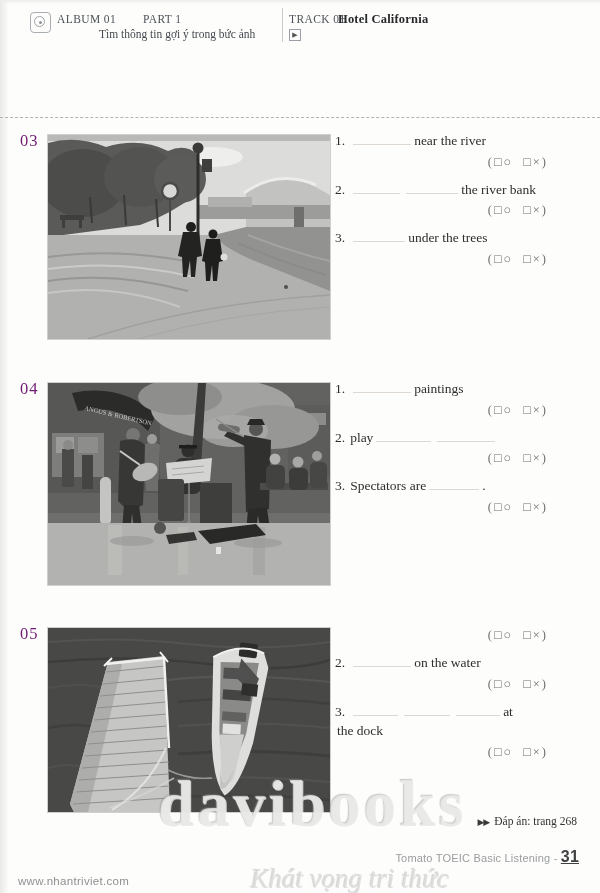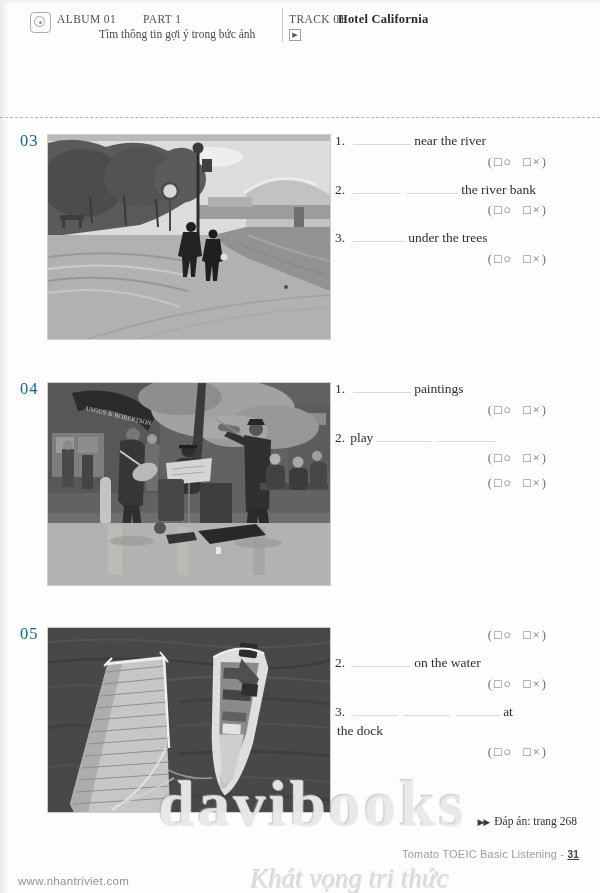--- a/index.html
+++ b/index.html
@@ -28,41 +28,41 @@
   .hdr-sub   { position:absolute; left:99px; top:28px; font-size:11.5px; color:#44494e; }
   .hdr-divider { position:absolute; left:282px; top:8px; width:1px; height:34px; background:#c9cccf; }
   .hdr-track { position:absolute; left:289px; top:13px; font-size:11.5px; color:#4c5258; letter-spacing:.4px; }
   .play-btn { position:absolute; left:289px; top:29px; width:12px; height:12px;
     border:1px solid #9aa0a5; display:flex; align-items:center; justify-content:center;
     font-size:7px; color:#555; line-height:1; }
   .hdr-song { position:absolute; left:338px; top:12px; font-size:12.5px; color:#27292b; font-weight:bold; letter-spacing:.2px; }
   .dash-rule { position:absolute; left:0; top:117px; width:600px; border-top:1.5px dashed #b3b3b2; }
 
   
-  .ex-num { position:absolute; left:20px; font-size:16.5px; color:#0369a1; letter-spacing:1px; }
+  .ex-num { position:absolute; left:20px; font-size:16.5px; color:#701a75; letter-spacing:1px; }
   .photo { position:absolute; left:48px; box-shadow:0 0 0 1px #cfcfcd; background:#bbb; }
   .photo svg { display:block; }
 
   .questions { position:absolute; left:335px; width:214px; }
   .q-line { font-size:13.5px; line-height:1.45; color:#2e2e2e; }
   .q-num { margin-right:5px; }
   .blank { display:inline-block; height:11px; border-bottom:1px solid #ddd8d1;
     vertical-align:baseline; margin:0 3px; }
   .q-opts { text-align:right; font-size:12.5px; color:#6d6f70; letter-spacing:2px;
     margin:4px 1px 10px 0; white-space:pre; }
   .q2 { margin-left:2px; }
 
   
   .answer-note { position:absolute; right:23px; top:815px; font-size:11.5px; color:#333; }
   .answer-note .tri { font-size:9px; color:#3a3a3a; letter-spacing:-1px; margin-right:5px; }
   .site-url { position:absolute; left:18px; top:847px;
     font-family:"Liberation Sans", sans-serif; font-size:11.5px; color:#8e9092; letter-spacing:.3px;margin-top:28px; }
   .book-line { position:absolute; right:21px; top:848px;
     font-family:"Liberation Sans", sans-serif; font-size:11px; color:#9a9c9e; letter-spacing:.2px; }
-  .book-line .pg { color:#3f4142; font-weight:bold; font-size:10px;text-decoration:underline; }
+  .book-line .pg { color:#3f4142; font-weight:bold; font-size:16px;text-decoration:underline; }
 
   
   .watermark { position:absolute; left:0; top:0; width:100%; height:100%;
     pointer-events:none; z-index:6; }
   .wm-main { position:absolute; left:158px; top:767px; font-size:65px; font-weight:bold;
     letter-spacing:3px; color:rgba(231,231,230,0.85);
     text-shadow:1px 1px 0 rgba(255,255,255,.7), -1px -1px 1px rgba(140,140,140,.45); }
   .wm-sub { position:absolute; left:205px; top:864px; width:290px; text-align:center;
     font-size:27px; font-style:italic; color:rgba(219,219,218,0.9);
     text-shadow:1px 1px 0 rgba(255,255,255,.7), -1px -1px 1px rgba(150,150,150,.4); }
@@ -220,20 +220,21 @@
   <div class="questions" style="top:379px">
     <div>
       <div class="q-line"><span class="q-num">1.</span><span class="blank" style="width:58px"></span><span>paintings</span></div>
       <div class="q-opts">(□○  □×)</div>
     </div>
     <div>
       <div class="q-line"><span class="q-num">2.</span><span>play</span><span class="blank" style="width:55px"></span><span class="blank" style="width:58px"></span></div>
       <div class="q-opts">(□○  □×)</div>
     </div>
     <div>
+      <div class="q-line"><span class="q-num">3.</span><span>Spectators are</span><span class="blank" style="width:50px"></span><span>.</span></div>
       <div class="q-opts">(□○  □×)</div>
     </div>
   </div>
 
   <div class="ex-num" style="top:624px">05</div>
   <div class="photo" style="top:628px">
     <svg width="282" height="184" viewBox="0 0 282 184" xmlns="http://www.w3.org/2000/svg">
       <rect width="282" height="184" fill="#484846"></rect>
       <path d="M0,14 Q70,8 140,16 T282,14" stroke="#585856" stroke-width="2" fill="none" opacity=".7"></path>
       <path d="M0,34 Q80,26 160,36 T282,32" stroke="#3a3a38" stroke-width="2.5" fill="none" opacity=".8"></path>

